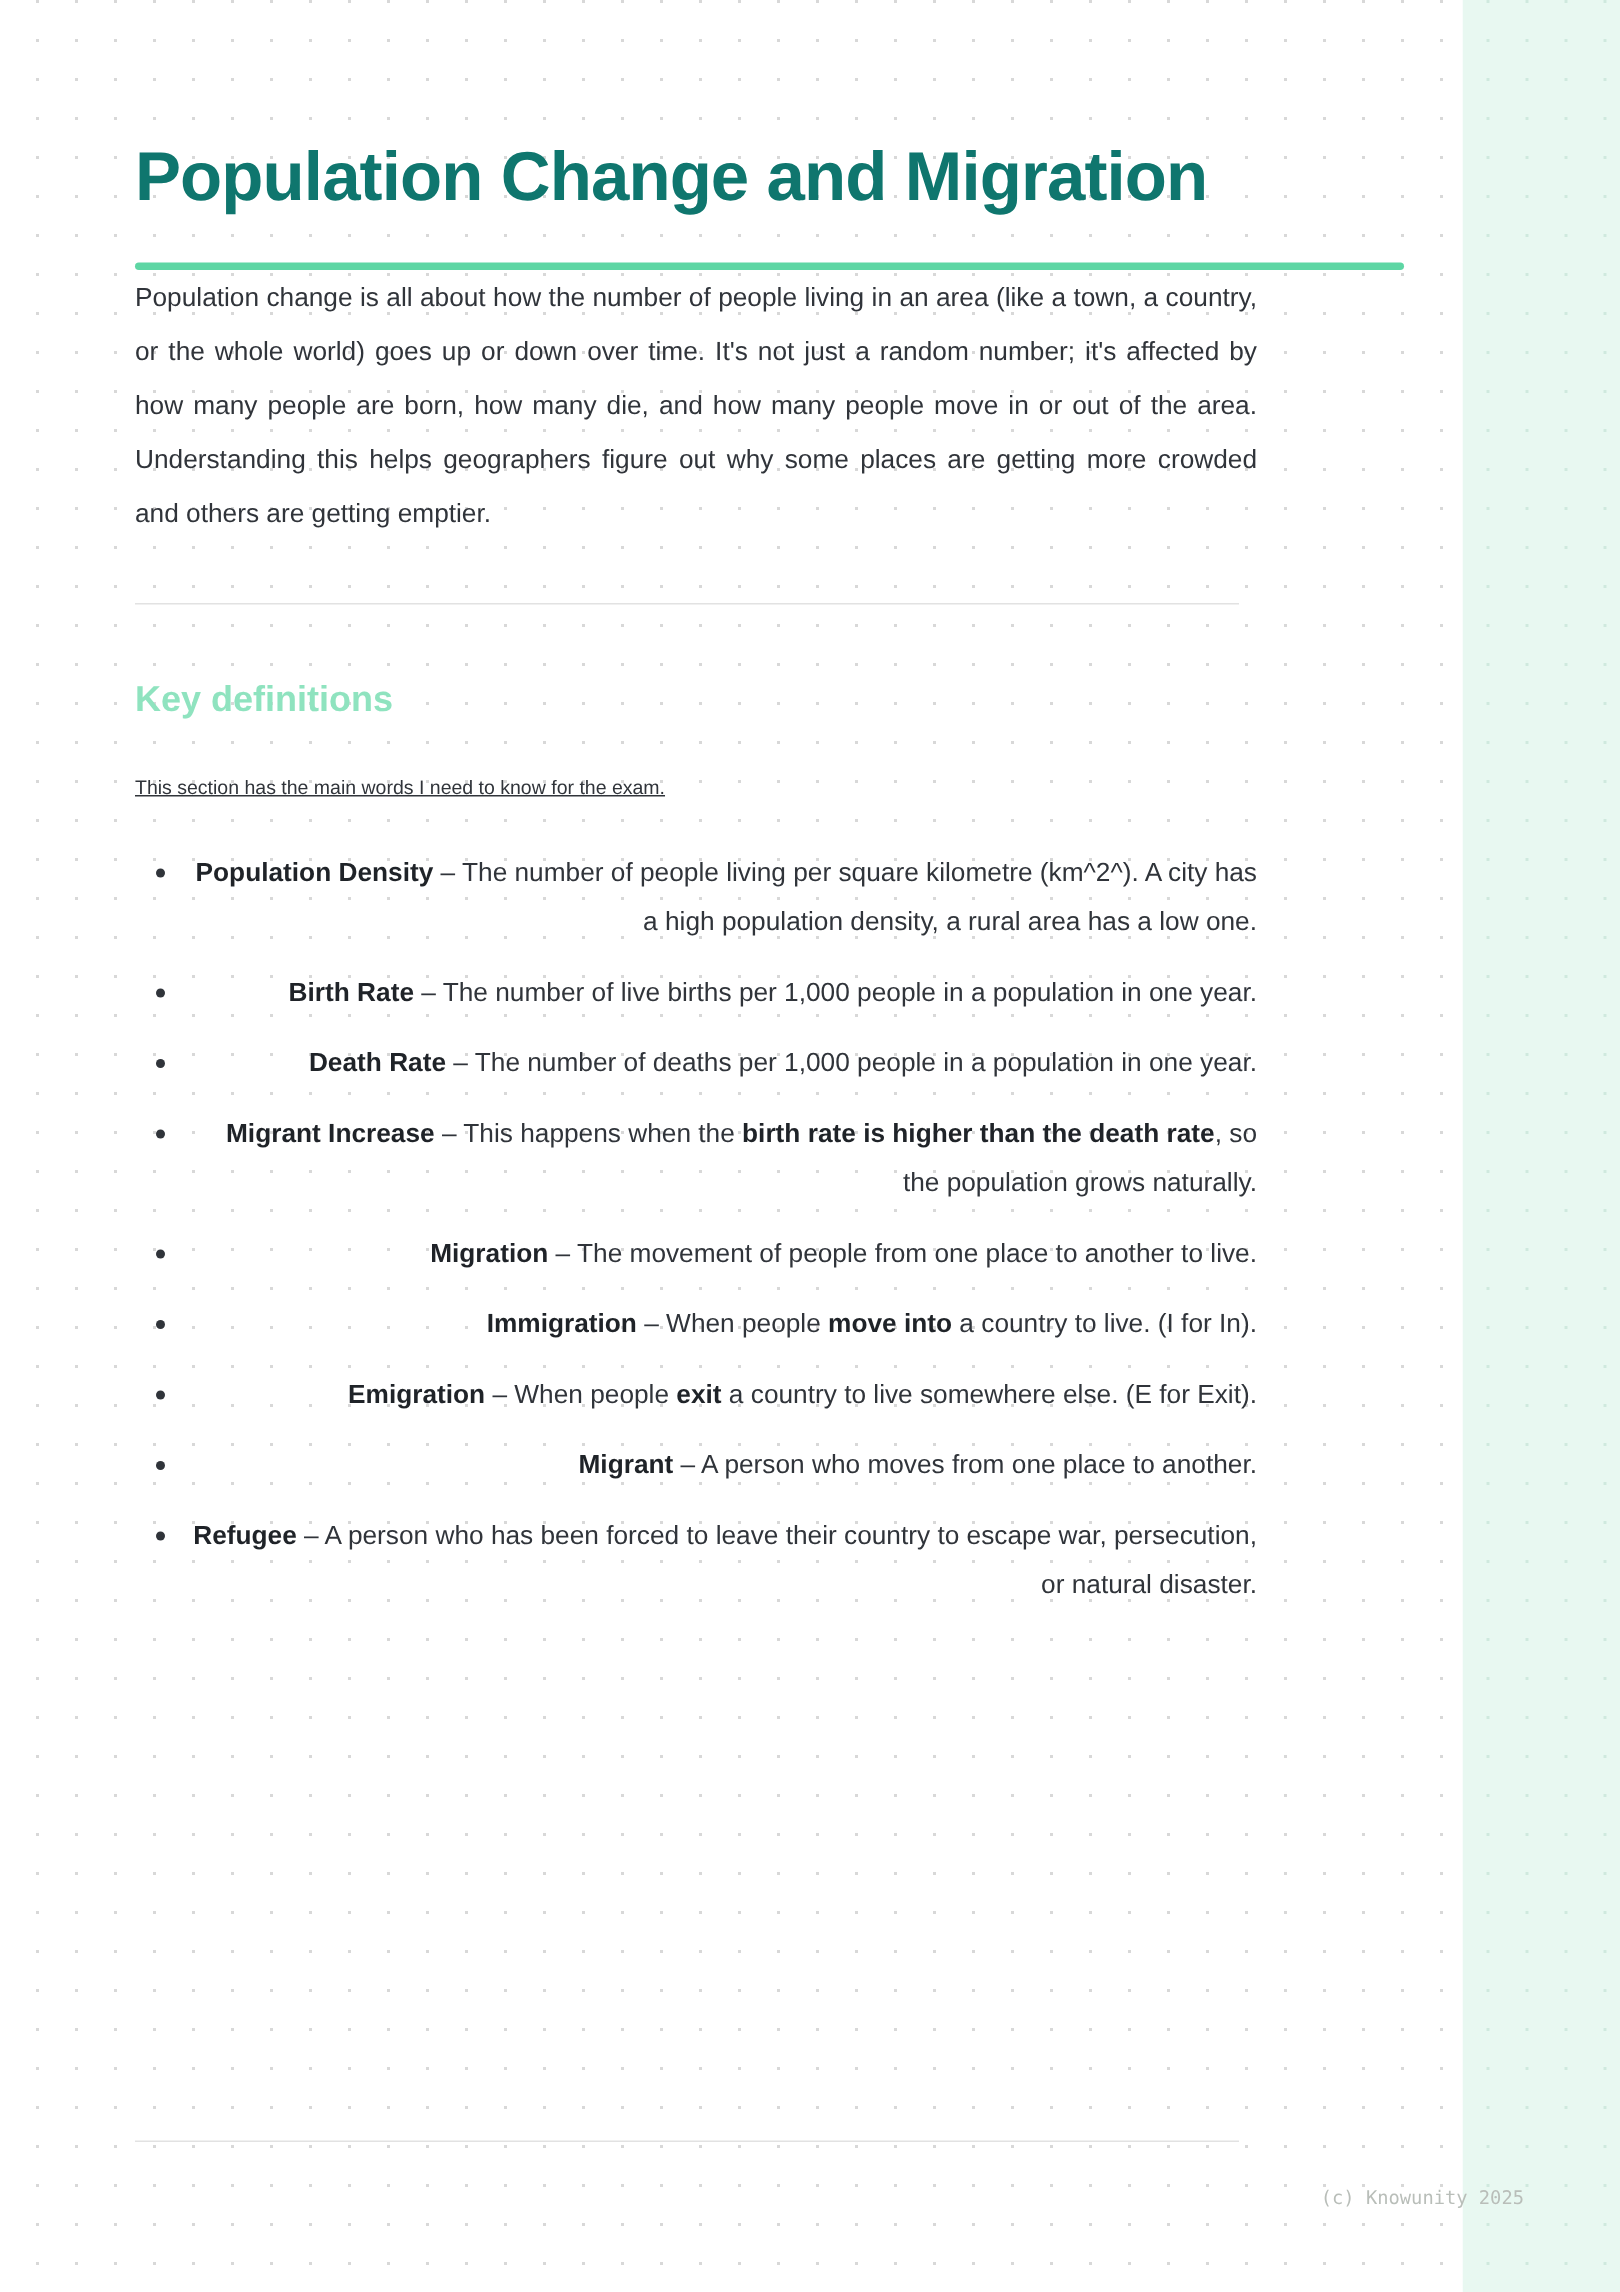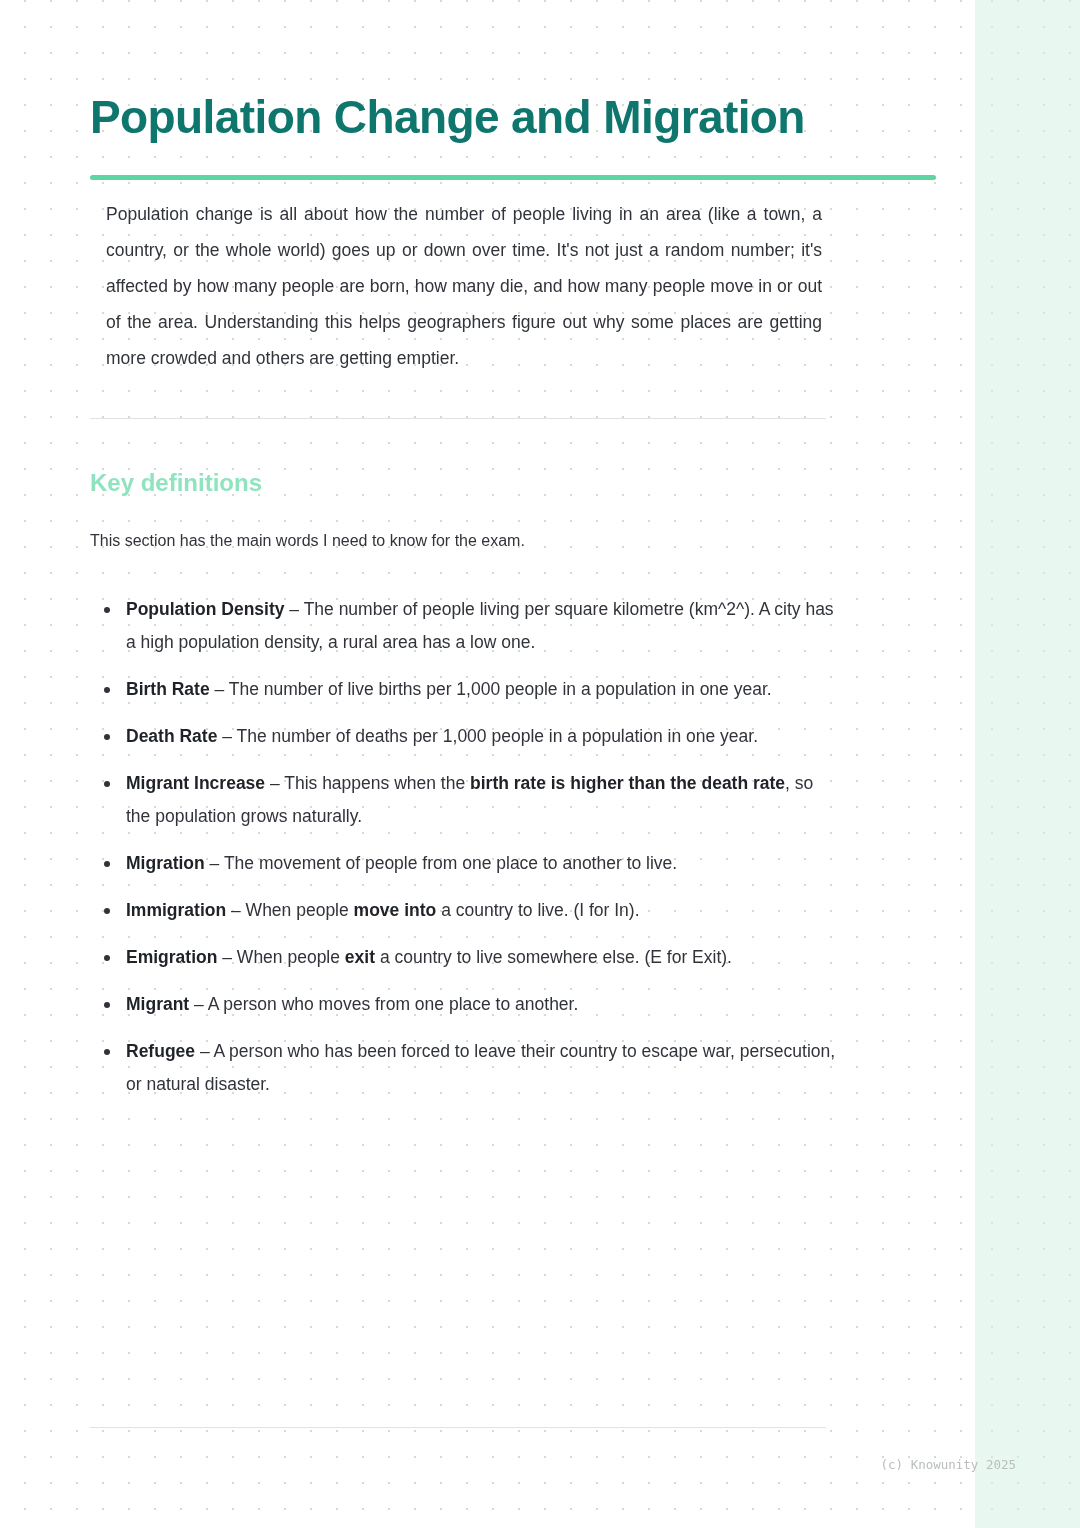--- a/index.html
+++ b/index.html
@@ -75,43 +75,45 @@
     font-weight: bold;
     color: #8fe3bf;
     margin: 50px 0 26px 0;
     letter-spacing: 0px;
   }
 
   p.body-text {
     font-size: 17.5px;
     line-height: 36px;
     color: #30343a;
-    margin: 16px;
+    margin: 0;
     text-align: justify;
     text-justify: inter-word;
   }
 
   p.body-plain {
-    font-size: 16px;
+    font-size: 13px;
     line-height: 36px;
     color: #30343a;
     margin: 0;
+    text-decoration: underline;
   }
 
   .divider {
     height: 1px;
     background: #e2e2e2;
     margin: 42px 0 0 0;
     width: 736px;
   }
 
   ul.defs {
     list-style: none;
-    margin: 34px 0 0 0;
+    margin: 22px 0 0 0;
     padding: 0;
+    text-align: right;
   }
   ul.defs li {
     position: relative;
     padding-left: 36px;
     margin-bottom: 14px;
     font-size: 17.5px;
     line-height: 33px;
     color: #30343a;
   }
   ul.defs li::before {

